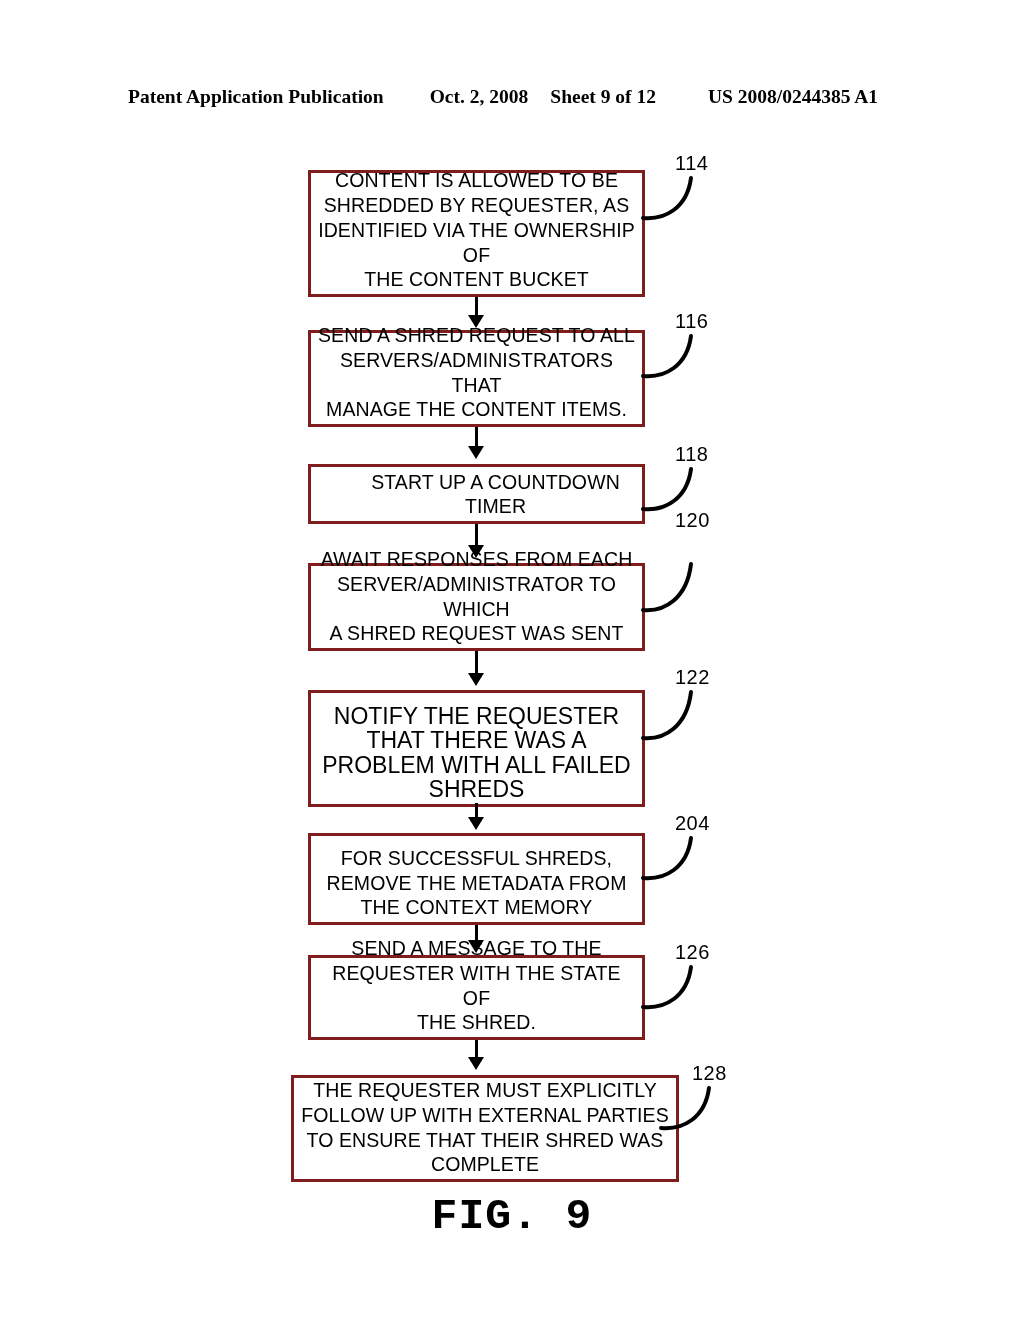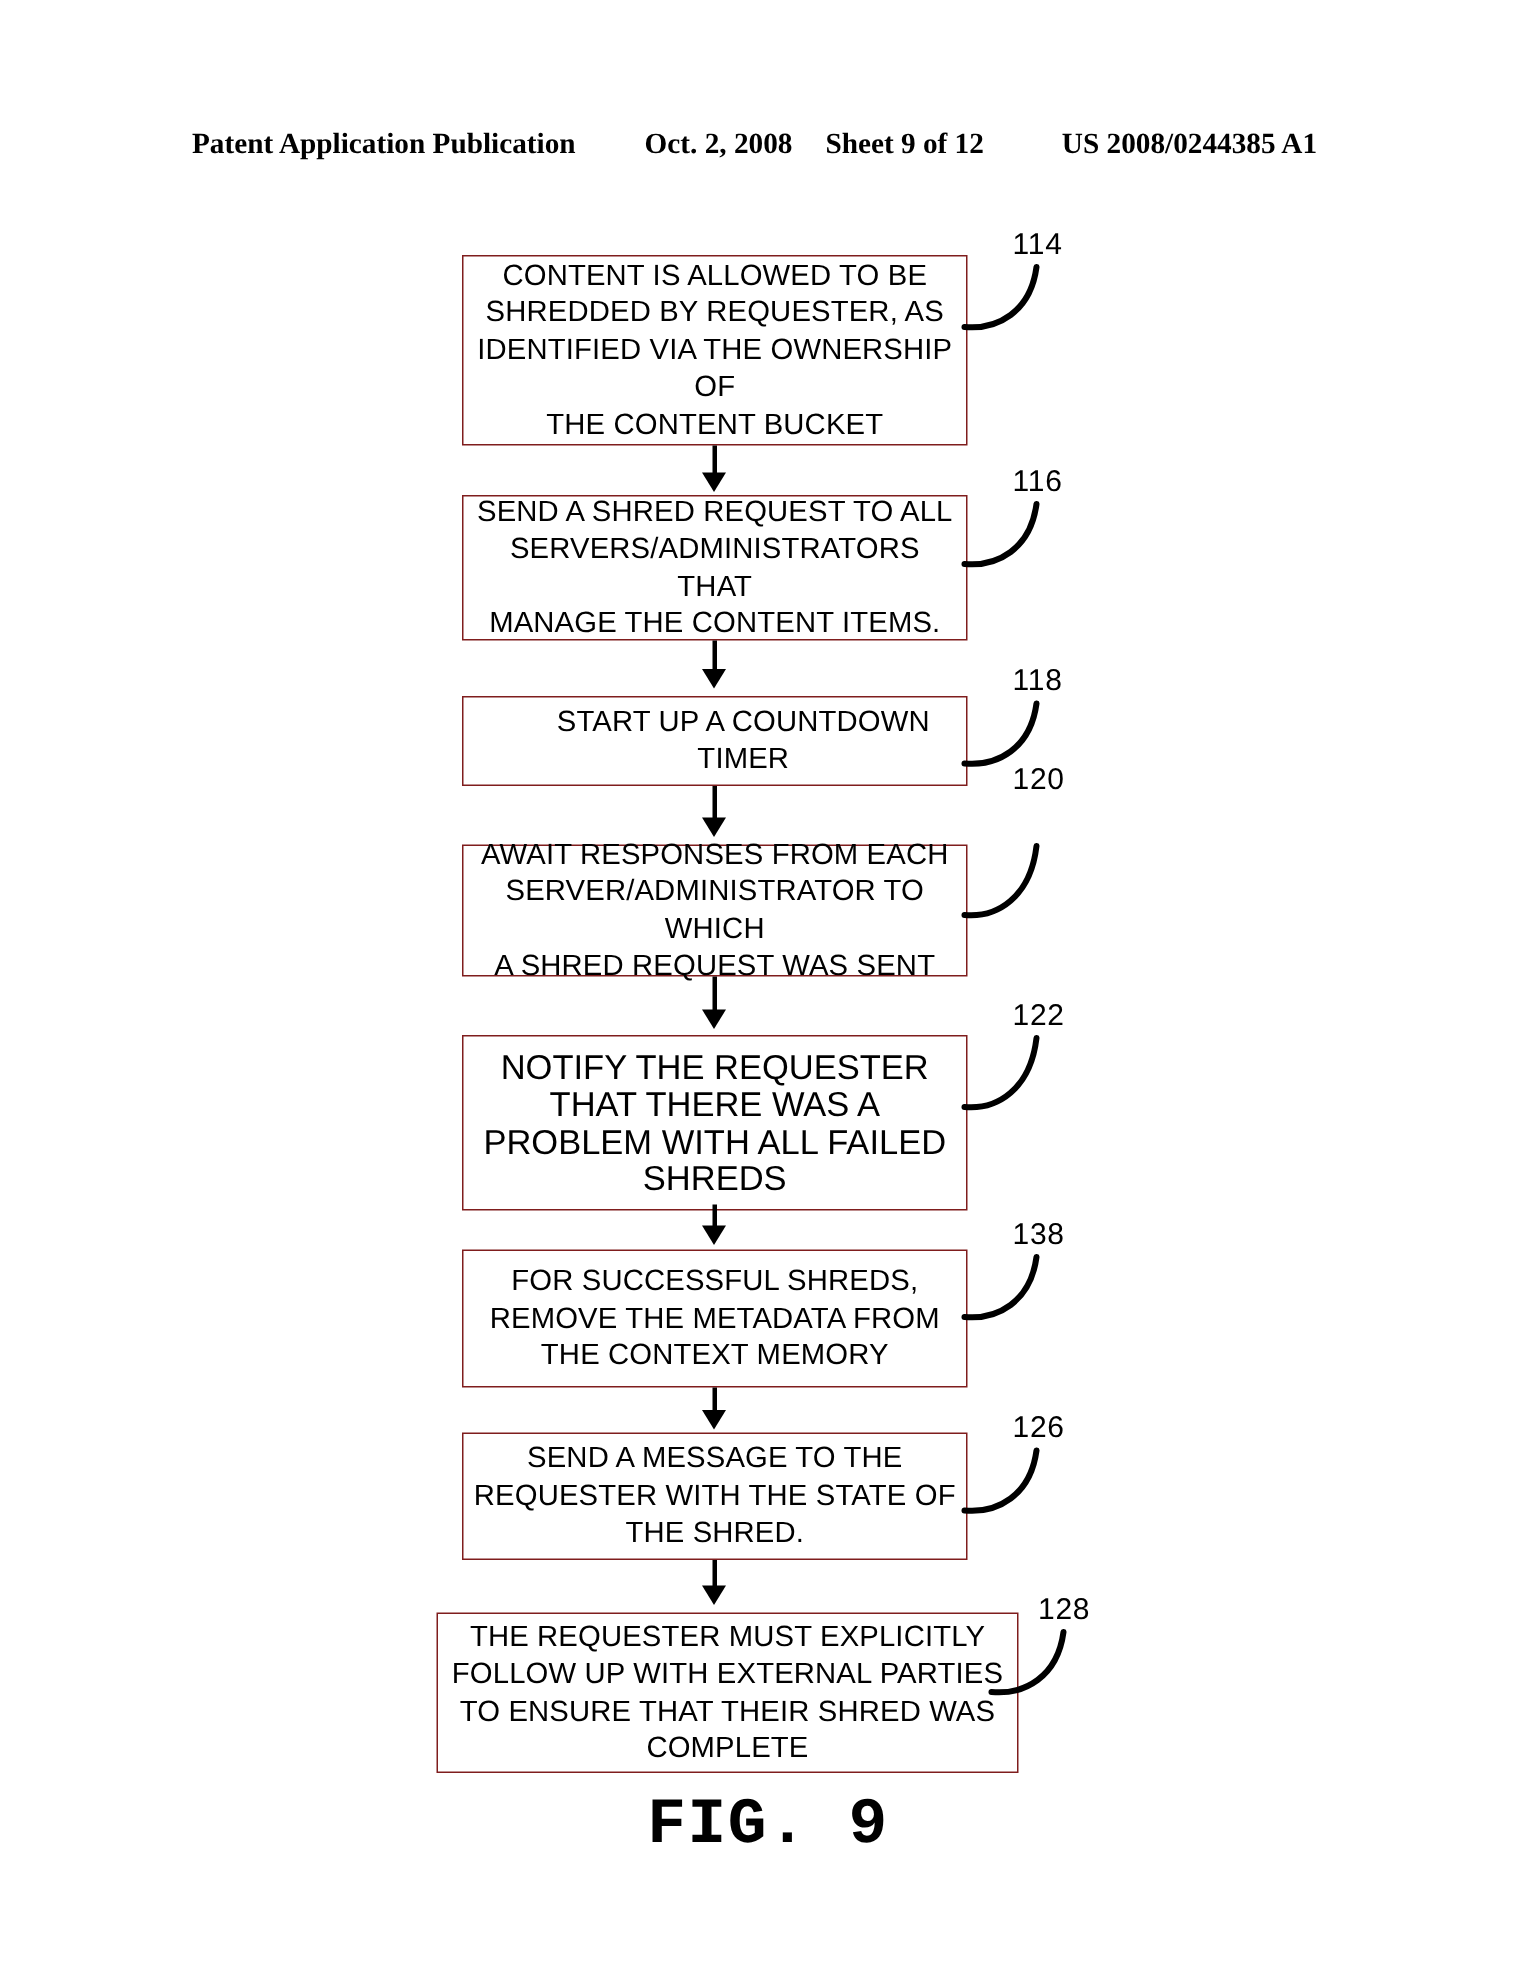--- a/index.html
+++ b/index.html
@@ -41,24 +41,24 @@
     left: 0;
     top: 0;
     width: 1024px;
     height: 1320px;
   }
 
   
   .node {
     position: absolute;
     box-sizing: border-box;
-    border: 1px solid #7f1d1d;
+    border: 3px solid #7f1d1d;
     background: #ffffff;
     display: flex;
-    align-items: center;
+    align-items: flex-end;
     justify-content: center;
     text-align: center;
     padding: 2px 6px;
   }
   .node .node-text {
     display: block;
     width: 100%;
     font-size: 19.5px;
     line-height: 1.27;
     letter-spacing: 0.1px;
@@ -187,21 +187,21 @@
   </svg>
 
   <div class="connector" style="left:475px; top:803px; height:16px;"></div>
   <div class="arrowhead" style="left:468px; top:817px;"></div>
 
   <div class="node" style="left:308px; top:833px; width:337px; height:92px;">
     <span class="node-text">FOR SUCCESSFUL SHREDS,
 REMOVE THE METADATA FROM
 THE CONTEXT MEMORY</span>
   </div>
-  <div class="ref-num" style="left:675px; top:812px;">138</div>
+  <div class="ref-num" style="left:675px; top:812px;">204</div>
   <svg class="leader" style="left:643px; top:838px; width:60px; height:42px;" viewBox="0 0 60 42">
     <path d="M0,40 C22,42 44,30 48,0" stroke="#000000" stroke-width="4" fill="none" stroke-linecap="round"></path>
   </svg>
 
   <div class="connector" style="left:475px; top:925px; height:17px;"></div>
   <div class="arrowhead" style="left:468px; top:940px;"></div>
 
   <div class="node" style="left:308px; top:955px; width:337px; height:85px;">
     <span class="node-text">SEND A MESSAGE TO THE
 REQUESTER  WITH THE STATE OF

